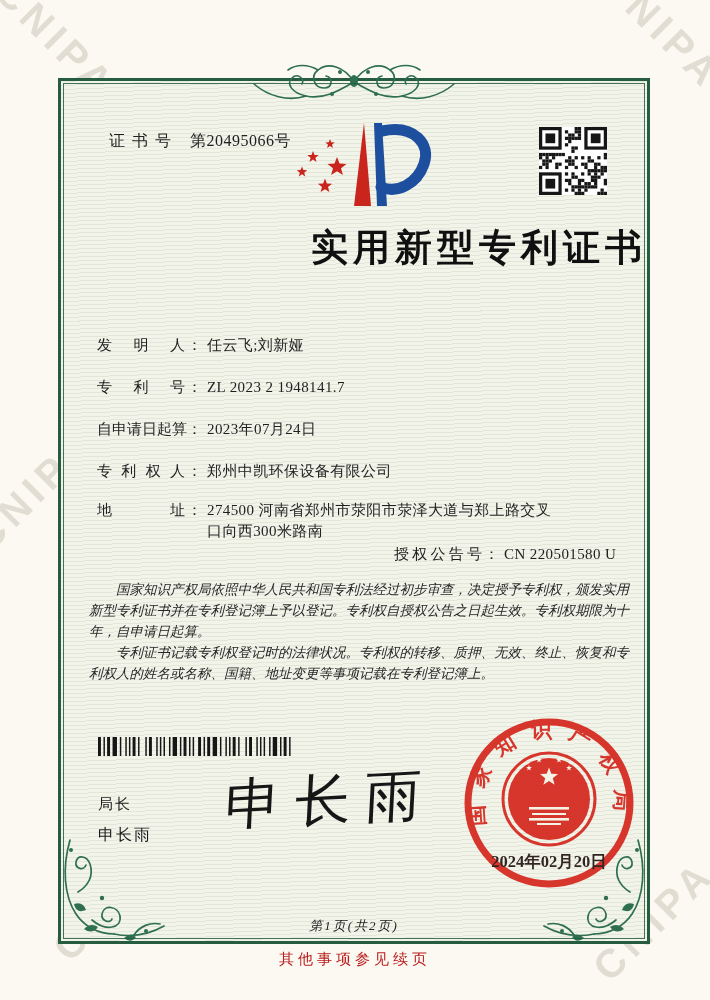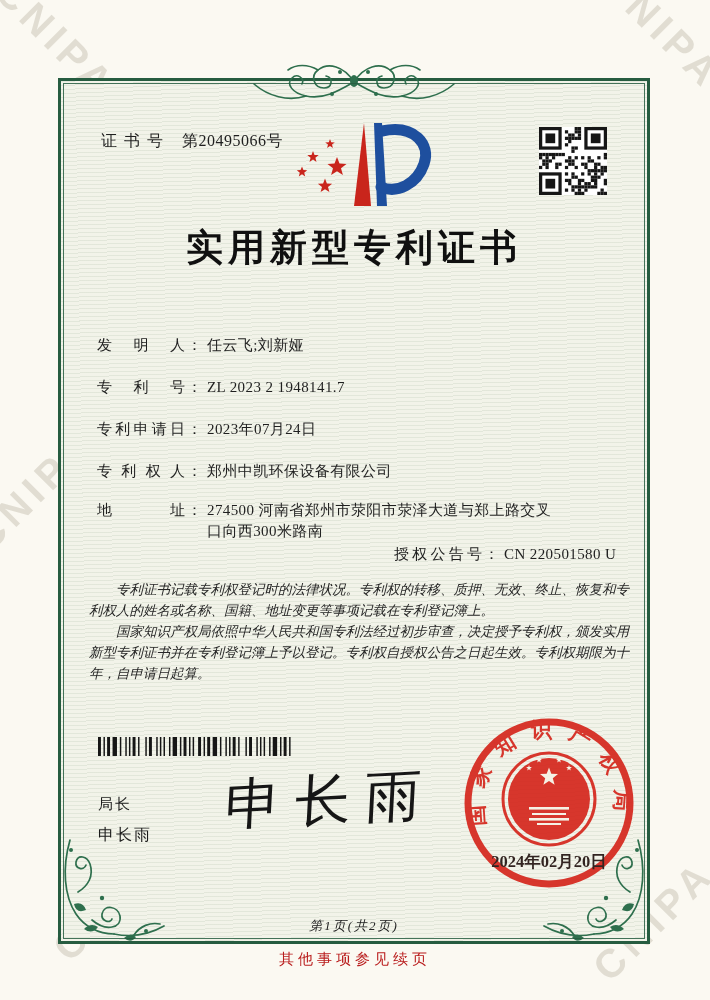--- a/index.html
+++ b/index.html
@@ -18,26 +18,26 @@
   
   .frame{position:absolute;left:58px;top:78px;width:592px;height:866px;box-sizing:border-box;
          border:3px solid #265c40;
          background:repeating-linear-gradient(178deg,rgba(148,170,143,0.17) 0 1px,rgba(244,245,234,0) 1px 4px),#f2f3e9;}
   .frame::after{content:"";position:absolute;inset:2px;border:1px solid rgba(38,92,64,0.85);pointer-events:none;}
   .flourish{position:absolute;pointer-events:none;}
   .fl-top{left:50%;top:-25px;transform:translateX(-50%);}
   .fl-bl{left:-7px;bottom:-8px;}
   .fl-br{right:-7px;bottom:-8px;transform:scaleX(-1);}
   
-  .certno{position:absolute;left:40px;top:50px;font-size:16px;color:#1f1f1f;white-space:nowrap;}
+  .certno{position:absolute;left:48px;top:50px;font-size:16px;color:#1f1f1f;white-space:nowrap;}
   .certno .lab{letter-spacing:7px;}
   .certno .val{margin-left:8px;letter-spacing:0.5px;}
   .logo{position:absolute;left:228px;top:36px;}
   .qr{position:absolute;left:478px;top:46px;}
-  .title{position:absolute;left:0;right:0;top:142px;text-align:center;
+  .title{position:absolute;left:0;right:0;top:142px;text-align:right;
          font-size:37px;font-weight:700;letter-spacing:5px;color:#101010;}
   
   .row{position:absolute;left:36px;font-size:15px;color:#1f1f1f;white-space:nowrap;line-height:21px;}
   .flabel{display:inline-block;width:88px;text-align:justify;text-align-last:justify;
           -moz-text-align-last:justify;text-justify:inter-character;vertical-align:top;}
   .colon{margin:0 5px 0 2px;vertical-align:top;}
   .fvalue{letter-spacing:0.4px;vertical-align:top;}
   .r1{top:212px}.r2{top:254px}.r3{top:296px}.r4{top:338px}.r5{top:380px}.r6{top:419px}.r7{top:463px}
   .row-address .fvalue{display:inline-block;white-space:normal;width:358px;}
   .pair2{position:absolute;left:289px;top:0;margin-left:8px;}
@@ -281,37 +281,37 @@
 
     <div class="title">实用新型专利证书</div>
 
     <div class="row r2">
       <span class="flabel">发明人</span><span class="colon">：</span><span class="fvalue">任云飞;刘新娅</span>
     </div>
     <div class="row r3">
       <span class="flabel">专利号</span><span class="colon">：</span><span class="fvalue">ZL 2023 2 1948141.7</span>
     </div>
     <div class="row r4">
-      <span class="flabel">专利申请日</span><span class="colon">：</span><span class="fvalue">2023年07月24日</span>
+      <span class="flabel">自申请日起算</span><span class="colon">：</span><span class="fvalue">2023年07月24日</span>
     </div>
     <div class="row r5">
       <span class="flabel">专利权人</span><span class="colon">：</span><span class="fvalue">郑州中凯环保设备有限公司</span>
     </div>
     <div class="row r6 row-address">
       <span class="flabel">地址</span><span class="colon">：</span><span class="fvalue">274500 河南省郑州市荥阳市荥泽大道与郑上路交叉口向西300米路南</span>
     </div>
     <div class="row r7">
       <span class="pair2">
         <span class="flabel">授权公告号</span><span class="colon">：</span><span class="fvalue">CN 220501580 U</span>
       </span>
     </div>
 
     <div class="legal">
+      <p>国家知识产权局依照中华人民共和国专利法经过初步审查，决定授予专利权，颁发实用新型专利证书并在专利登记簿上予以登记。专利权自授权公告之日起生效。专利权期限为十年，自申请日起算。</p>
       <p>专利证书记载专利权登记时的法律状况。专利权的转移、质押、无效、终止、恢复和专利权人的姓名或名称、国籍、地址变更等事项记载在专利登记簿上。</p>
-      <p>国家知识产权局依照中华人民共和国专利法经过初步审查，决定授予专利权，颁发实用新型专利证书并在专利登记簿上予以登记。专利权自授权公告之日起生效。专利权期限为十年，自申请日起算。</p>
     </div>
 
     <svg class="barcode" width="196" height="19" viewBox="0 0 140 19" preserveAspectRatio="none">
       <g id="barcode-bars" fill="#161616">
           <rect x="0" y="0" width="2.1" height="19"></rect>
           <rect x="3.9000000000000004" y="0" width="1.05" height="19"></rect>
           <rect x="6.5" y="0" width="2.1" height="19"></rect>
           <rect x="10.4" y="0" width="3.1500000000000004" height="19"></rect>
           <rect x="15.600000000000001" y="0" width="1.05" height="19"></rect>
           <rect x="19.500000000000004" y="0" width="1.05" height="19"></rect>

